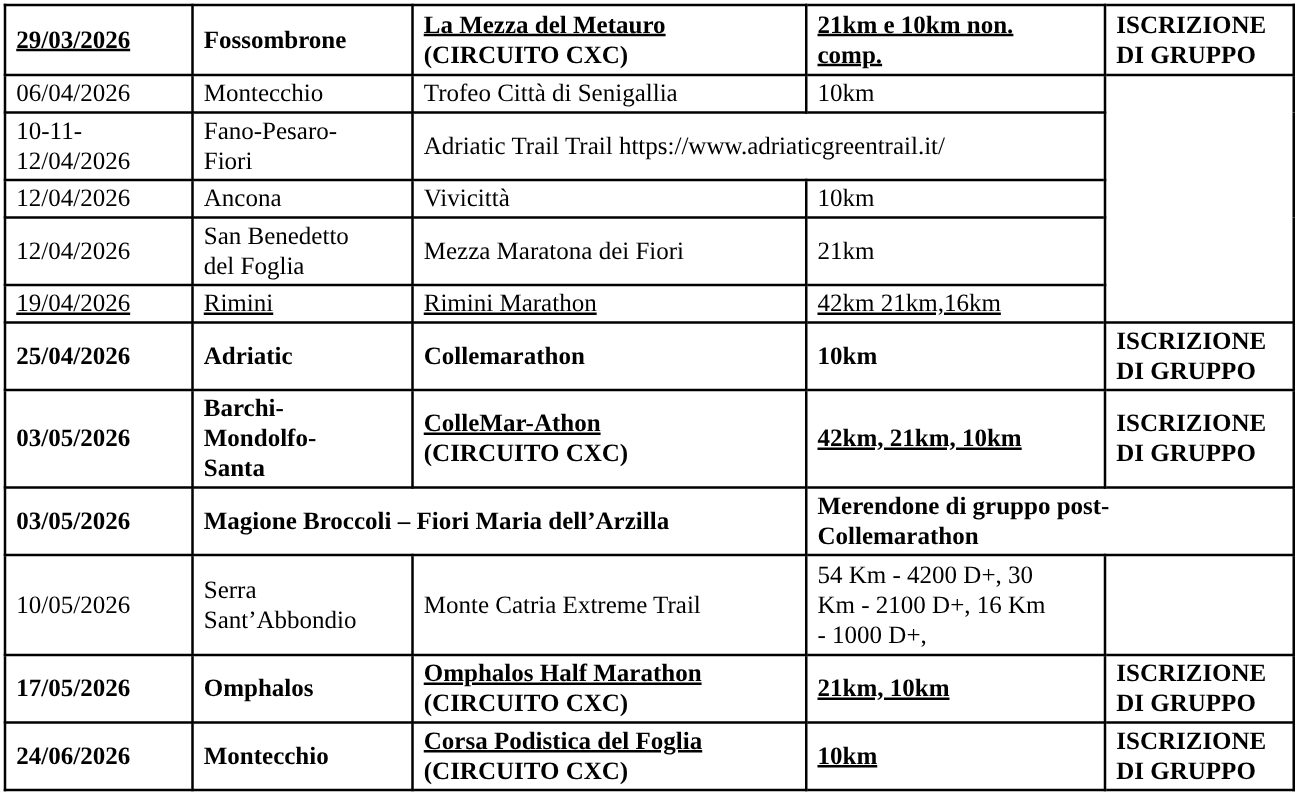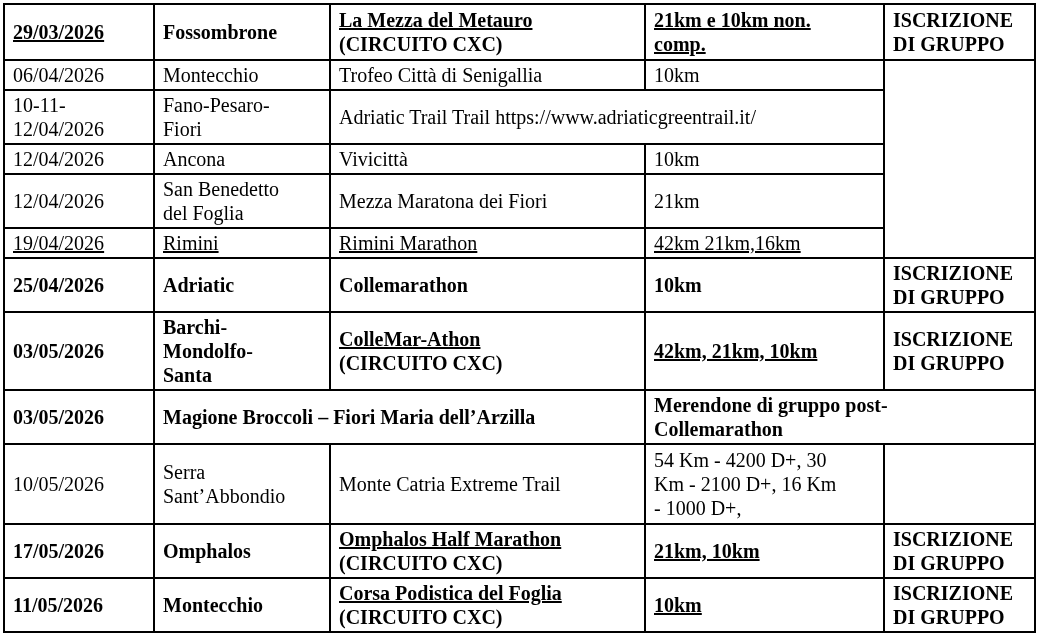--- a/index.html
+++ b/index.html
@@ -225,21 +225,21 @@
           <td class="green bold vtop">
             <div class="line u">21km, 10km</div>
           </td>
           <td class="green bold">
             <div class="line">ISCRIZIONE</div>
             <div class="line">DI GRUPPO</div>
           </td>
         </tr>
         <tr style="height: 50px;">
           <td class="green bold">
-            <div class="line">11/05/2026</div>
+            <div class="line">24/06/2026</div>
           </td>
           <td class="green bold">
             <div class="line">Montecchio</div>
           </td>
           <td class="green bold">
             <div class="line u">Corsa Podistica del Foglia</div>
             <div class="line">(CIRCUITO CXC)</div>
           </td>
           <td class="green bold vtop">
             <div class="line u">10km</div>

